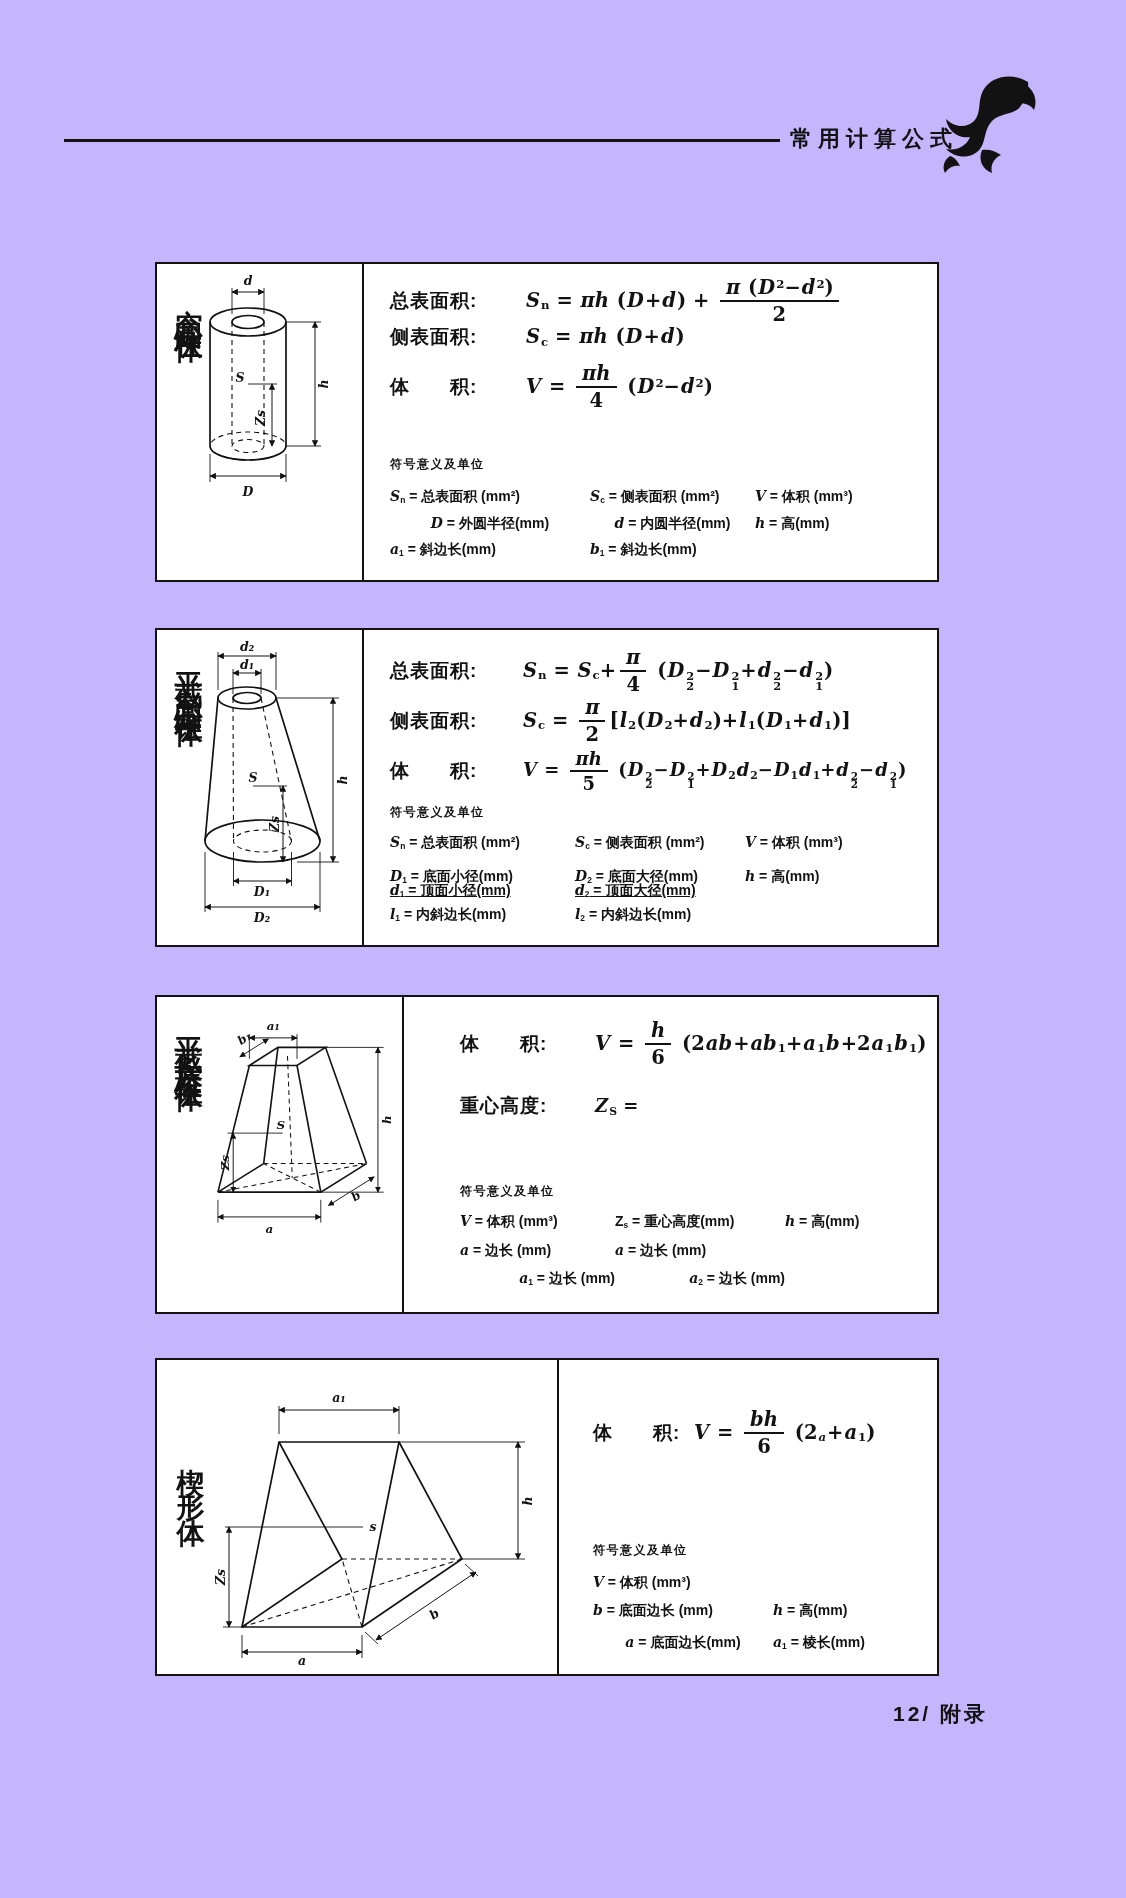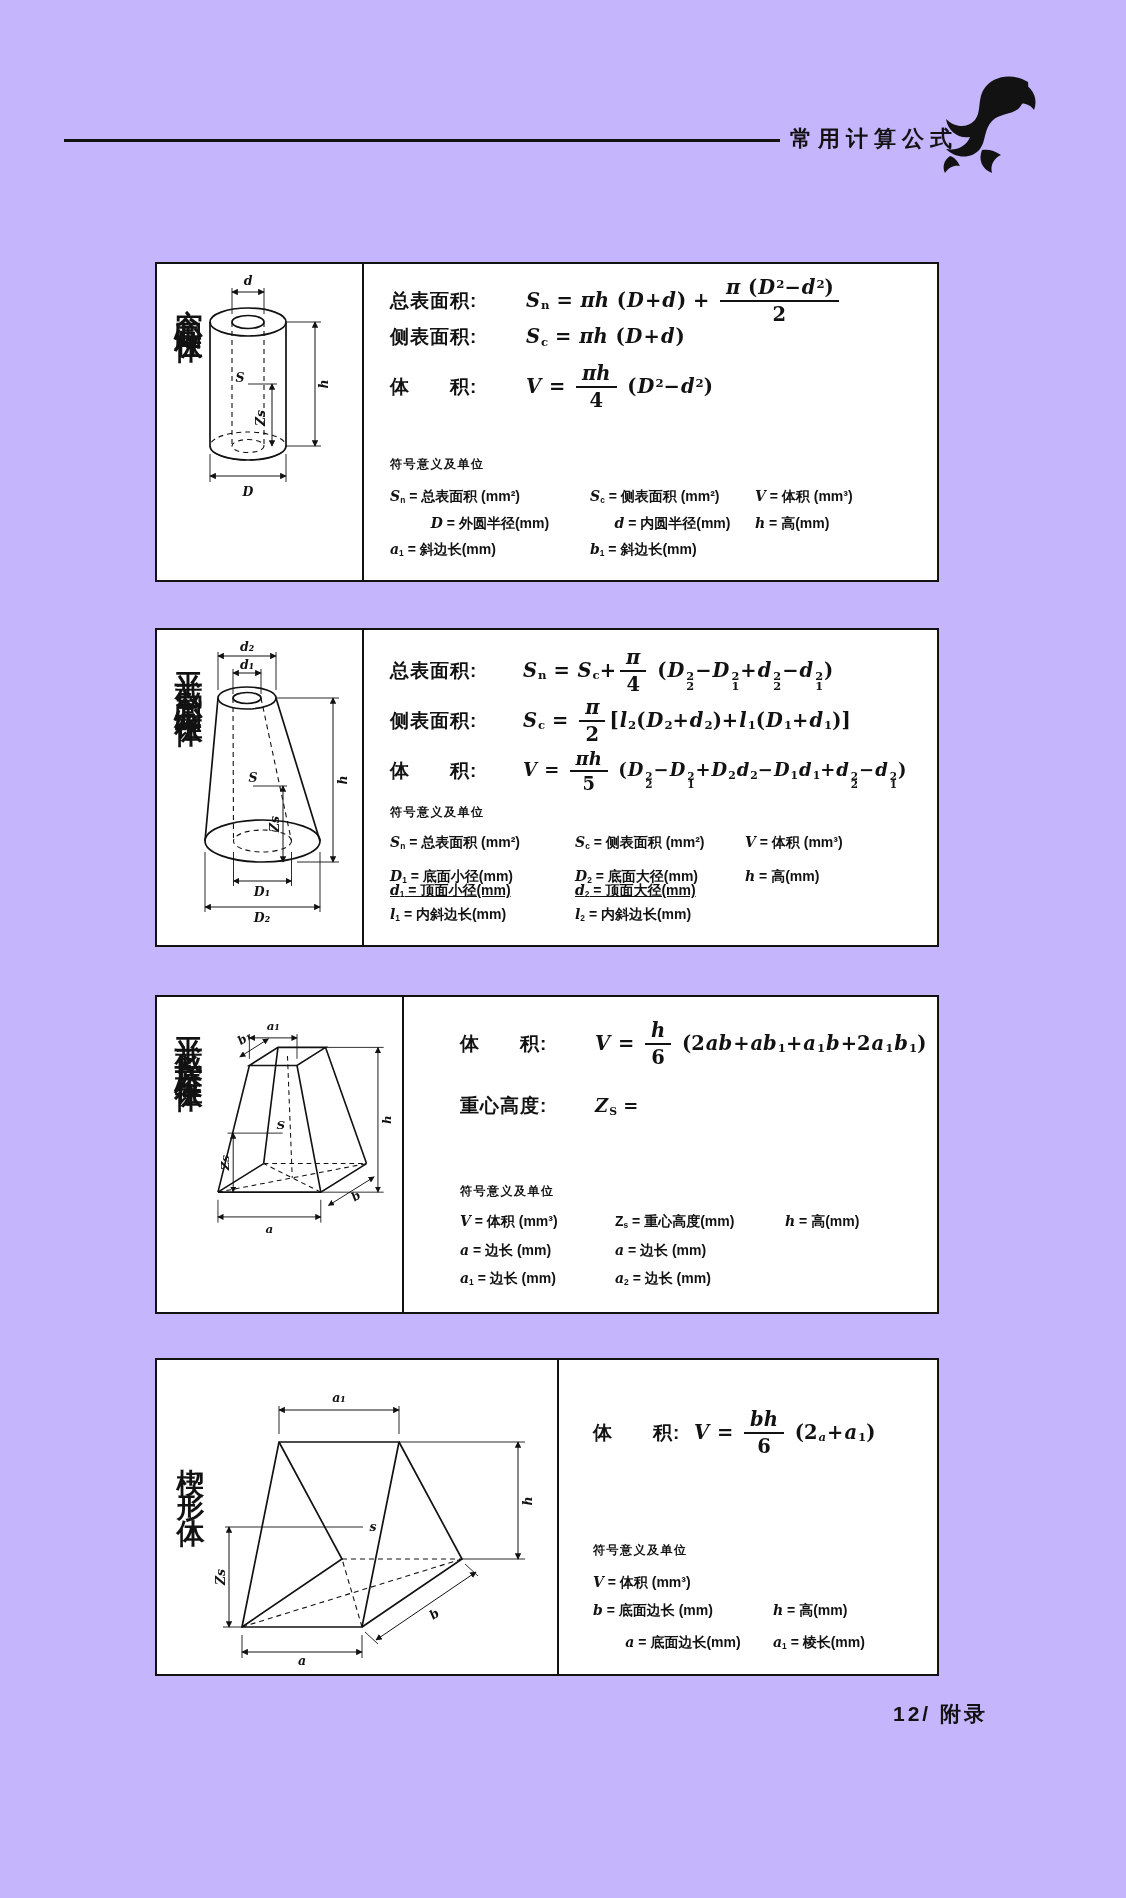--- a/index.html
+++ b/index.html
@@ -268,21 +268,21 @@
       <div class="symhead" style="left:58px;top:186px;">符号意义及单位</div>
       <div class="symgrid g3c" style="left:58px;top:216px;">
         <span><i>V</i> = 体积 (mm³)</span>
         <span>Z<sub>s</sub> = 重心高度(mm)</span>
         <span><i>h</i> = 高(mm)</span>
       </div>
       <div class="symgrid g3c" style="left:58px;top:245px;">
         <span><i>a</i> = 边长 (mm)</span>
         <span><i>a</i> = 边长 (mm)</span>
       </div>
-      <div class="symgrid g3c" style="left:58px;top:273px;">
+      <div class="symgrid g3c" style="left:58px;top:273px;text-align:right;">
         <span><i>a</i><sub>1</sub> = 边长 (mm)</span>
         <span><i>a</i><sub>2</sub> = 边长 (mm)</span>
       </div>
     </div>
   </div>
 
   <div class="panel" style="left:155px;top:1358px;width:780px;height:314px;">
     <div class="leftcell" style="width:400px;">
       <div class="vlabel" style="left:14px;top:86px;letter-spacing:26px;">楔形体</div>
       <svg class="dia" style="left:48px;top:12px;" width="345" height="295" viewBox="0 0 345 295">

